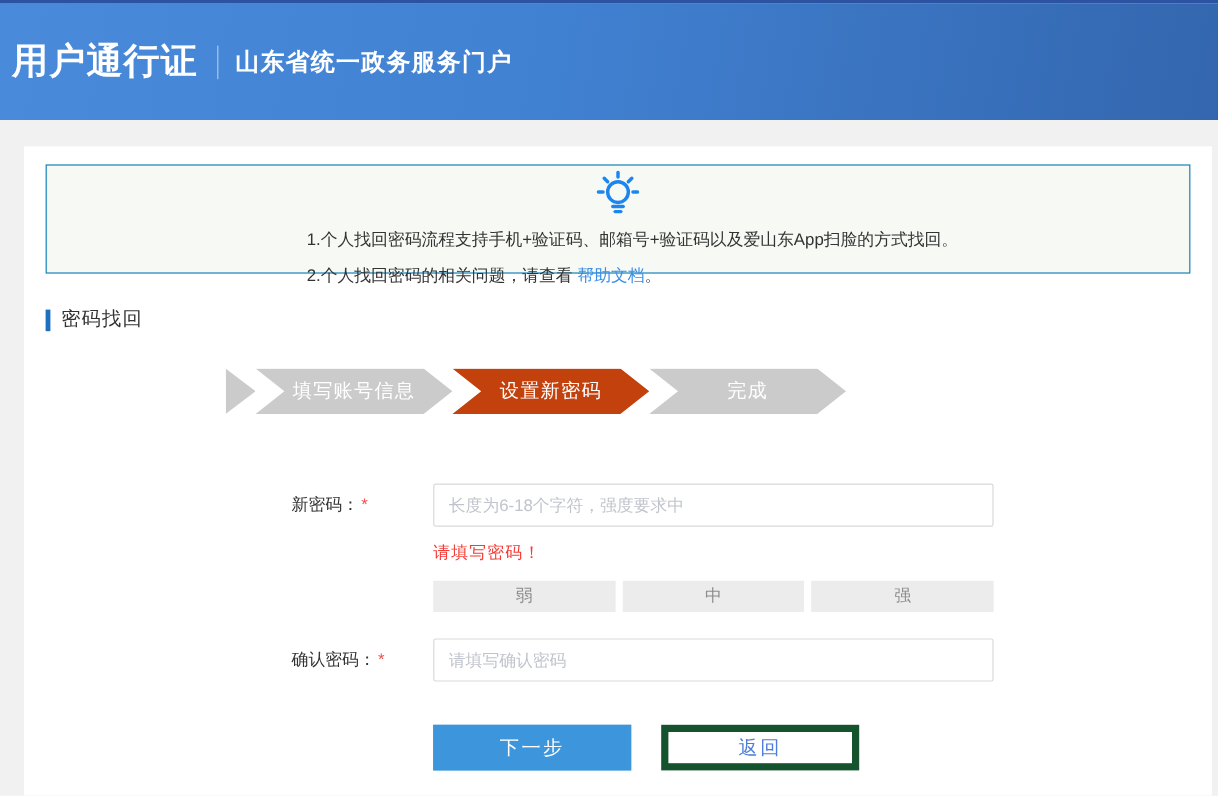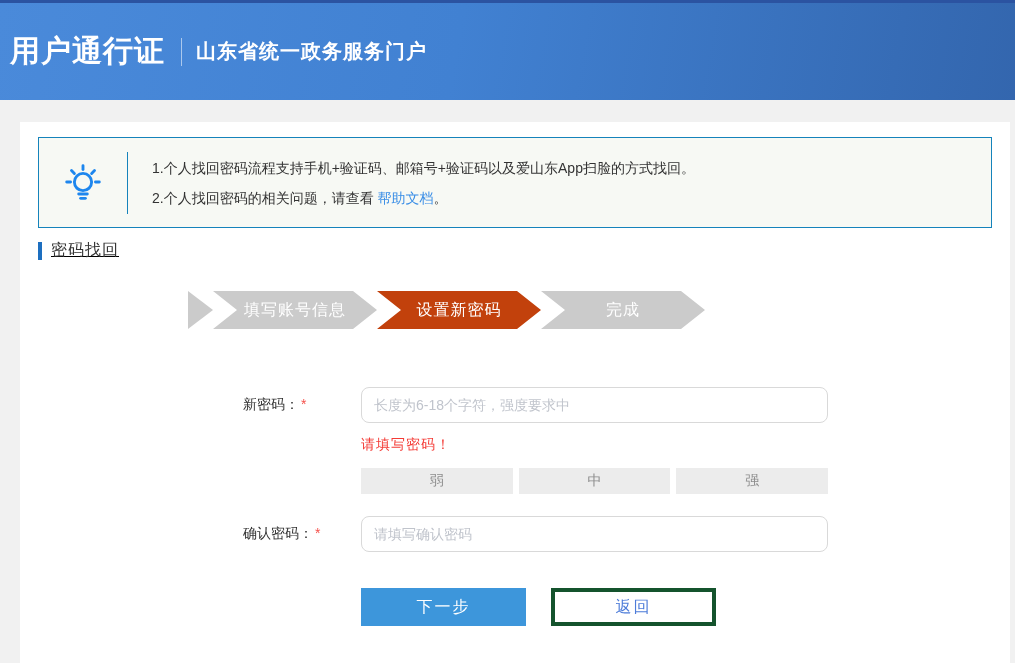--- a/index.html
+++ b/index.html
@@ -14,59 +14,59 @@
     display:flex; align-items:center; padding-left:10px;
   }
   .header .title { color:#fff; font-size:30px; font-weight:bold; letter-spacing:1px; }
   .header .title-divider { width:1px; height:28px; background:rgba(255,255,255,.55); margin:0 14px 0 16px; }
   .header .subtitle { color:#fff; font-size:20px; font-weight:bold; letter-spacing:1px; }
 
   
   .card { background:#fff; margin:22px 5px 0 20px; width:990px; height:560px; padding:15px 18px 0 18px; }
 
   
-  .notice { border:1px solid #1583bb; background:#f7f9f4; height:91px; display:flex; align-items:center; }
+  .notice { border:1px solid #1583bb; background:#f7f9f4; height:91px; display:flex; align-items:center;flex-direction:column; }
   .notice-icon-wrap { width:88px; display:flex; justify-content:center; align-items:center; }
   .notice-divider { width:1px; height:62px; background:#1583bb; }
   .notice-text { padding-left:24px; font-size:14px; color:#333; line-height:30px; }
   .notice-link { color:#3a8ee6; text-decoration:none; cursor:pointer; }
 
   
-  .section-title { display:flex; align-items:center; margin-top:12px;text-decoration:underline; }
+  .section-title { display:flex; align-items:center; margin-top:28px; }
   .section-bar { width:4px; height:18px; background:#1d6fc0; margin-right:9px; }
   .section-label { font-size:16px; color:#333; letter-spacing:1px; }
 
   
   .steps { display:flex; align-items:center; margin:30px 0 0 150px; }
   .step-lead { width:25px; height:38px; background:#cbcbcb;
     clip-path:polygon(0 0,100% 50%,0 100%); flex:none; }
   .step { width:164px; height:38px; background:#cbcbcb; color:#fff; font-size:16px;
     display:flex; align-items:center; justify-content:center; letter-spacing:1px; flex:none;
     clip-path:polygon(0 0,calc(100% - 24px) 0,100% 50%,calc(100% - 24px) 100%,0 100%,24px 50%); }
   .step.active { background:#c2410c; }
 
   
   .form { margin-top:58px; padding-left:205px; }
   .form-row { display:flex; align-items:center; }
   .form-label { width:110px; font-size:14px; color:#333; flex:none; }
   .required { color:#f5504a; margin-left:2px; }
   .field-col { width:467px; margin-left:8px; }
-  .text-input { width:467px; height:36px; border:1px solid #d9d9d9; border-radius:8px;
+  .text-input { width:467px; height:36px; border:1px solid #d9d9d9; border-radius:2px;
     padding:0 12px; font-size:14px; color:#333; outline:none; background:#fff; }
   .text-input::placeholder { color:#c0c4cc; }
   .error-msg { margin:13px 0 0 118px; font-size:14px; color:#f43b36; letter-spacing:1px; }
   .strength { display:flex; gap:6px; width:467px; margin:14px 0 0 118px; }
   .strength-seg { flex:1; height:26px; background:#ececec; color:#8c8c8c; font-size:14px;
     display:flex; align-items:center; justify-content:center; }
   .confirm-row { margin-top:22px; }
   .btn-row { margin:36px 0 0 118px; display:flex; gap:25px; }
   .btn { width:165px; height:38px; border-radius:0; font-size:16px; cursor:pointer;
     font-family:inherit; letter-spacing:2px; }
   .btn-primary { background:#3d96db; border:1px solid #3d96db; color:#fff; }
-  .btn-secondary { background:#fff; border:4px solid #14532d; color:#4d7cd9; }
+  .btn-secondary { background:#fff; border:6px solid #14532d; color:#4d7cd9; }
 </style>
 </head>
 <body>
 
 <div class="header">
   <span class="title">用户通行证</span>
   <span class="title-divider"></span>
   <span class="subtitle">山东省统一政务服务门户</span>
 </div>
 

